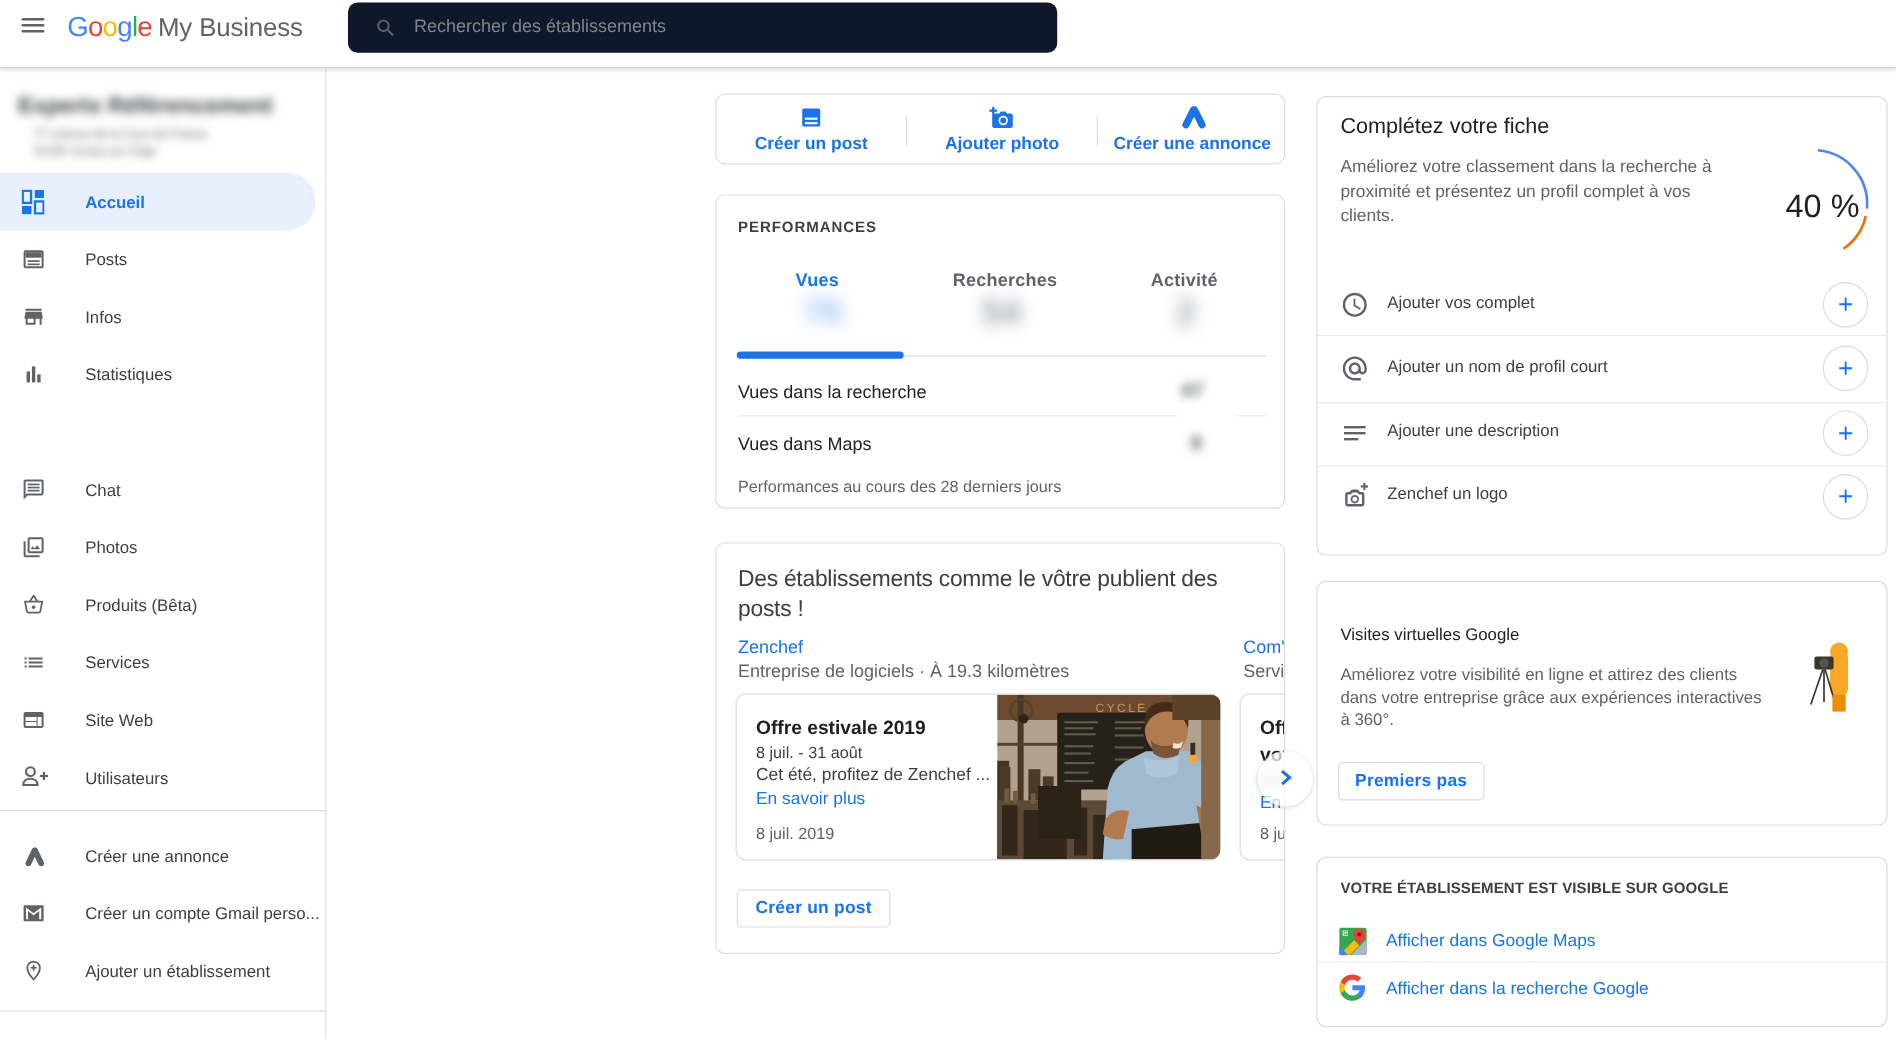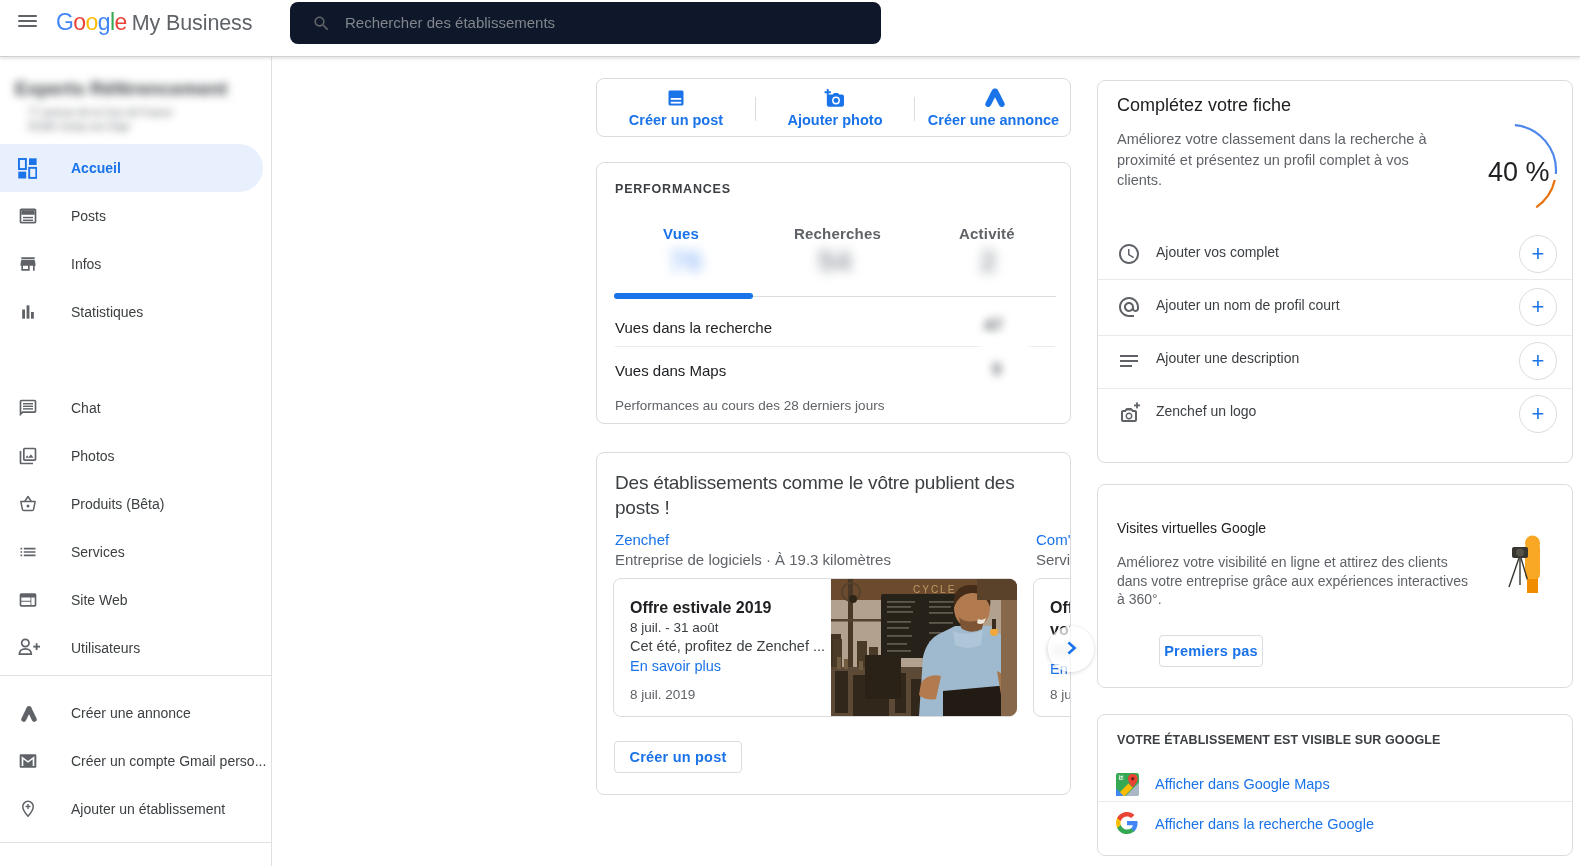--- a/index.html
+++ b/index.html
@@ -388,21 +388,21 @@
     <circle cx="29.5" cy="8" r="7.5" fill="#f9a825"></circle>
     <rect x="9" y="12" width="16" height="11" rx="2" fill="#37352f"></rect>
     <circle cx="17" cy="17.5" r="4" fill="#55524a"></circle>
     <g stroke="#37352f" stroke-width="1.4">
         <line x1="16" y1="23" x2="6" y2="52"></line>
         <line x1="17" y1="23" x2="17" y2="50"></line>
         <line x1="18" y1="23" x2="26" y2="50"></line>
       </g>
     <rect x="24" y="44" width="11" height="14" fill="#ef8c00"></rect>
   </svg>
-  <div class="obtn" style="left:17px;top:150px;width:104px;height:32px;line-height:31px;margin-left:44px;">Premiers pas</div>
+  <div class="obtn" style="left:17px;top:150px;width:122px;height:32px;line-height:31px;">Premiers pas</div>
 </div>
 
 <div class="card" id="estab">
   <div style="position:absolute;left:19px;top:18px;font-size:12.5px;font-weight:bold;color:#3c4043;letter-spacing:.1px;">VOTRE ÉTABLISSEMENT EST VISIBLE SUR GOOGLE</div>
   <svg style="position:absolute;left:18px;top:58px;" width="23" height="23" viewBox="0 0 24 24">
     <rect width="24" height="24" rx="2.5" fill="#34a853"></rect>
     <path d="M24 10 L24 21.5 Q24 24 21.5 24 L10 24 Z" fill="#aab7c4"></path>
     <path d="M0 24 L13 11 L17.5 15.5 L9 24 Z" fill="#fbbc05"></path>
     <path d="M0 16 L8 24 L0 24 Z" fill="#4285f4"></path>
     <path d="M3 2.5 h4.5 v4.5 h-4.5 Z" fill="#fff" opacity=".9"></path>

